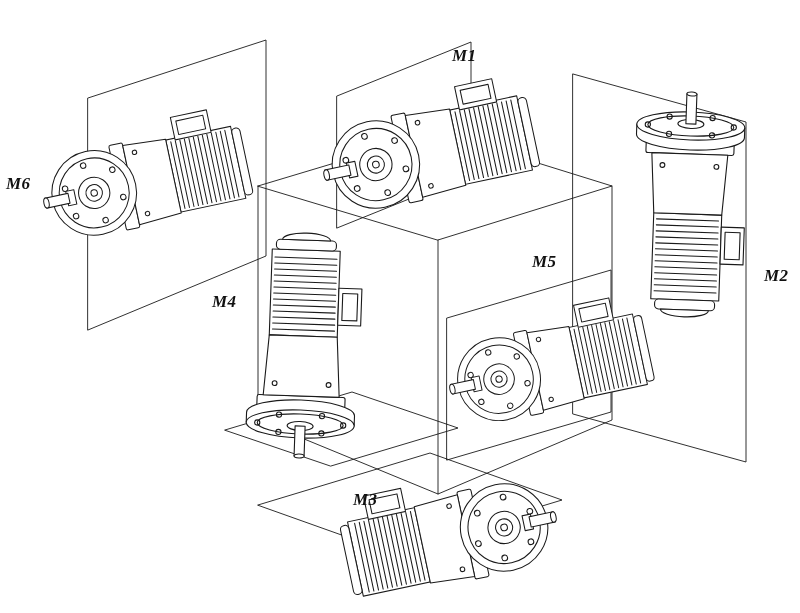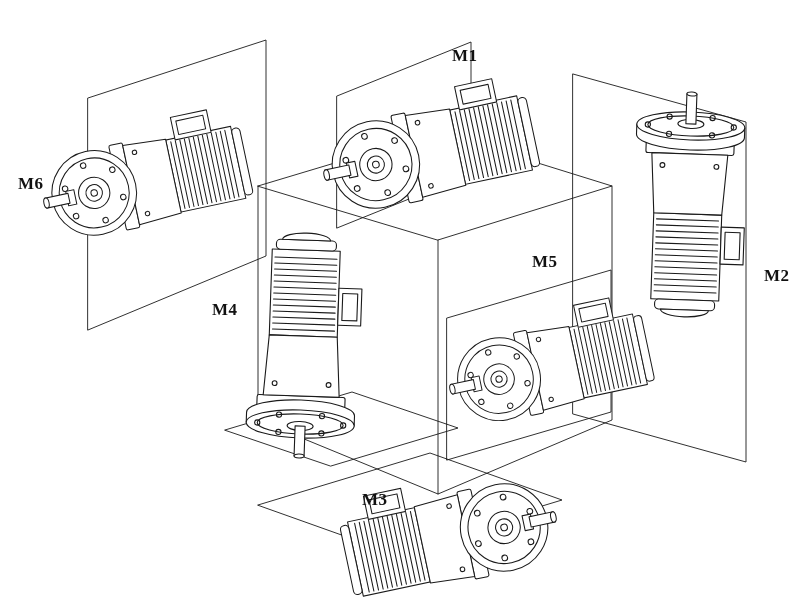--- a/index.html
+++ b/index.html
@@ -7,20 +7,21 @@
     padding: 0;
     background: #ffffff;
   }
   .stage {
     position: relative;
     width: 800px;
     height: 613px;
     background: #ffffff;
     overflow: hidden;
     font-family: "Liberation Serif", serif;
+    font-style: italic;
   }
   .stage svg {
     position: absolute;
     left: 0;
     top: 0;
   }
   .label {
     position: absolute;
     font-weight: 700;
     font-size: 17px;
@@ -128,18 +129,18 @@
     <use href="#gm" transform="translate(42,204) rotate(-12) scale(0.92)"></use>
     <use href="#gm" transform="translate(322,176) rotate(-12) scale(0.95)"></use>
     <use href="#gmv" transform="translate(692,92) rotate(2)"></use>
     <use href="#gmv" transform="translate(299,458) scale(1,-1) rotate(-2)"></use>
     <use href="#gm" transform="translate(448,390) rotate(-12) scale(0.9)"></use>
     <use href="#gm" transform="translate(558,516) scale(-1,1) rotate(12) scale(0.95)"></use>
   </svg>
 
   <div class="label" style="left:452px; top:46px">M1</div>
   <div class="label" style="left:764px; top:266px">M2</div>
-  <div class="label" style="left:362px; top:490px">M3</div>
-  <div class="label" style="left:212px; top:300px">M4</div>
+  <div class="label" style="left:353px; top:490px">M3</div>
+  <div class="label" style="left:212px; top:292px">M4</div>
   <div class="label" style="left:532px; top:252px">M5</div>
-  <div class="label" style="left:18px; top:174px">M6</div>
+  <div class="label" style="left:6px; top:174px">M6</div>
 
 </div>
 
 </body></html>

